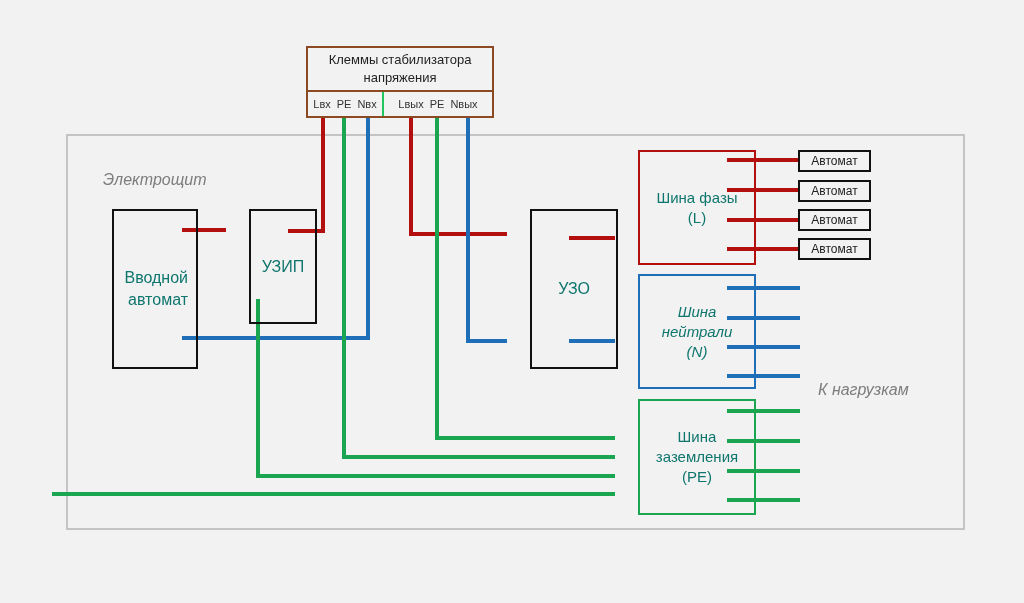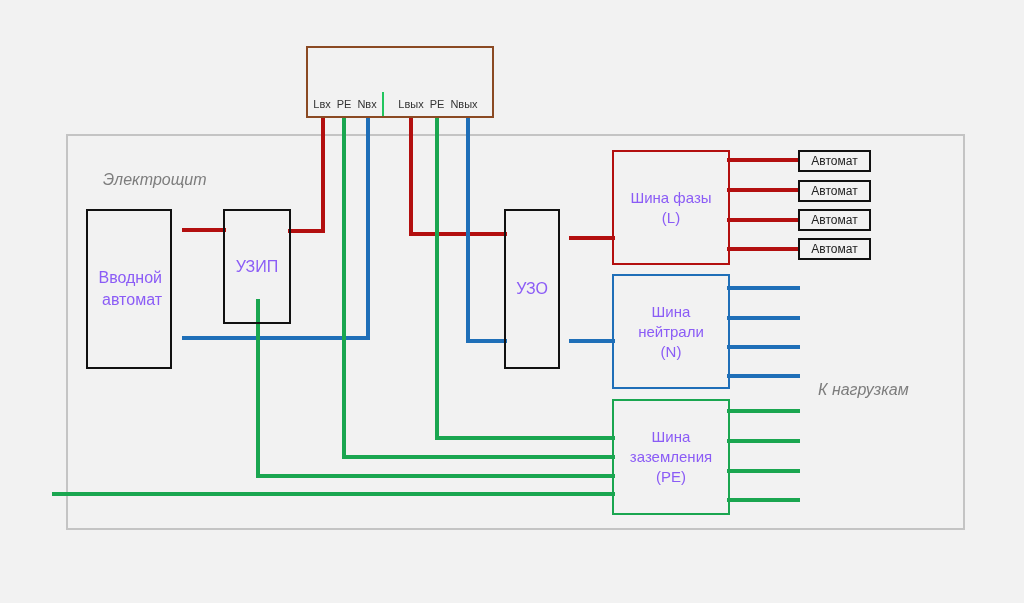--- a/index.html
+++ b/index.html
@@ -1,20 +1,20 @@
 <!DOCTYPE html>
 <html><head>
 <meta charset="utf-8">
 <style>
   html, body { margin:0; padding:0; }
   body { width:1024px; height:603px; background:#f2f2f2; position:relative; overflow:hidden;
          font-family:"Liberation Sans", sans-serif; }
   svg#wires { position:absolute; left:0; top:0; }
   .box { position:absolute; box-sizing:border-box; display:flex; align-items:center; justify-content:center;
-         text-align:center; color:#8b5cf6; }
+         text-align:center; color:#0f766e;margin-left:26px; }
   .panel { position:absolute; left:66px; top:134px; width:899px; height:396px; border:2px solid #c4c4c4; box-sizing:border-box; }
   .italic-label { position:absolute; font-style:italic; color:#7d7d7d; font-size:16px; }
   .term { position:absolute; left:306px; top:46px; width:188px; height:72px; border:2px solid #8b4a23; box-sizing:border-box; background:#f2f2f2; }
   .term-title { position:absolute; left:0; top:0; width:100%; height:44px; border-bottom:2px solid #8b4a23; box-sizing:border-box;
          font-size:13px; line-height:18px; display:flex; align-items:center; justify-content:center; text-align:center; color:#222; }
   .term-left { position:absolute; left:0; top:44px; width:76px; height:24px; border-right:2px solid #22c55e; box-sizing:border-box;
          font-size:11px; display:flex; align-items:center; justify-content:center; gap:6px; color:#333; }
   .term-right { position:absolute; left:76px; top:44px; width:108px; height:24px;
          font-size:11px; display:flex; align-items:center; justify-content:center; gap:6px; color:#333; }
   .avt { position:absolute; left:798px; width:73px; height:22px; border:2px solid #111; box-sizing:border-box; background:#f2f2f2;
@@ -52,46 +52,47 @@
     <polyline points="258,301 258,476 613,476" stroke="#1aa650"></polyline>
     <polyline points="54,494 613,494" stroke="#1aa650"></polyline>
     <polyline points="729,411 798,411" stroke="#1aa650"></polyline>
     <polyline points="729,441 798,441" stroke="#1aa650"></polyline>
     <polyline points="729,471 798,471" stroke="#1aa650"></polyline>
     <polyline points="729,500 798,500" stroke="#1aa650"></polyline>
   </g>
 </svg>
 
 <div class="term">
+  <div class="term-title">Клеммы стабилизатора напряжения</div>
   <div class="term-left">
     <span>Lвх</span>
     <span>PE</span>
     <span>Nвх</span>
   </div>
   <div class="term-right">
     <span>Lвых</span>
     <span>PE</span>
     <span>Nвых</span>
   </div>
 </div>
 
 <div class="box" style="left:86px;top:209px;width:86px;height:160px;border:2px solid #111;font-size:16px;line-height:22px;padding:1px 8px;text-align:right;">
   <span>Вводной автомат</span>
 </div>
 <div class="box" style="left:223px;top:209px;width:68px;height:115px;border:2px solid #111;font-size:16px;">
   <span>УЗИП</span>
 </div>
-<div class="box" style="left:504px;top:209px;width:56px;height:160px;border:2px solid #111;font-size:16px;">
+<div class="box" style="left:504px;top:209px;width:88px;height:160px;border:2px solid #111;font-size:16px;">
   <span>УЗО</span>
 </div>
 
 <div class="box" style="left:612px;top:150px;width:118px;height:115px;border:2px solid #b30f0f;font-size:15px;line-height:20px;padding:0 14px;">
   <span>Шина фазы (L)</span>
 </div>
-<div class="box" style="left:612px;top:274px;width:118px;height:115px;border:2px solid #1f6fb8;font-size:15px;line-height:20px;padding:12px 14px;">
+<div class="box" style="left:612px;top:274px;width:118px;height:115px;border:2px solid #1f6fb8;font-size:15px;line-height:20px;padding:12px 14px;font-style:italic;">
   <span>Шина нейтрали (N)</span>
 </div>
 <div class="box" style="left:612px;top:399px;width:118px;height:116px;border:2px solid #1aa650;font-size:15px;line-height:20px;padding:11px 8px;">
   <span>Шина заземления (PE)</span>
 </div>
 
 <div class="avt" style="top:150px;">
     <span>Автомат</span>
   </div>
 <div class="avt" style="top:180px;">

